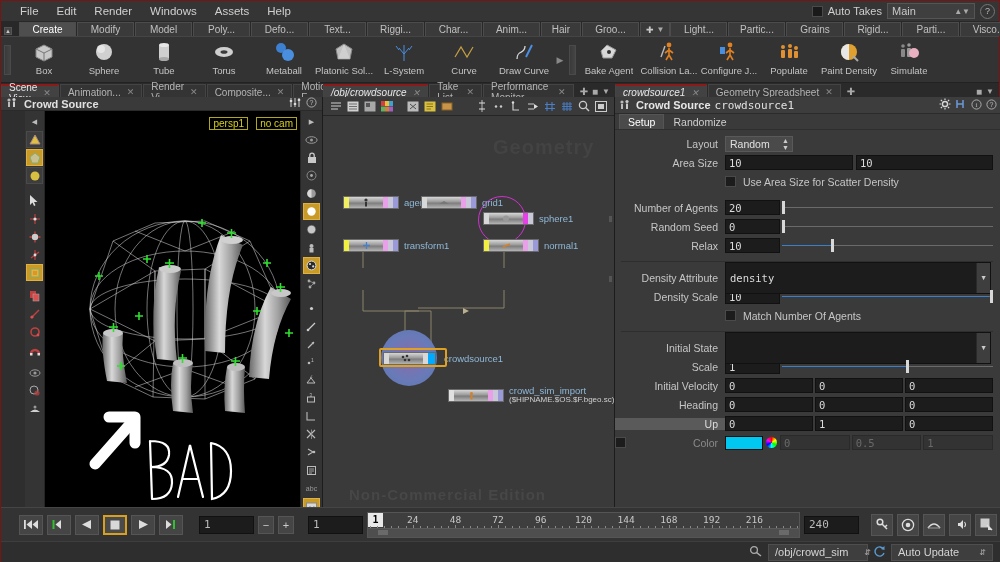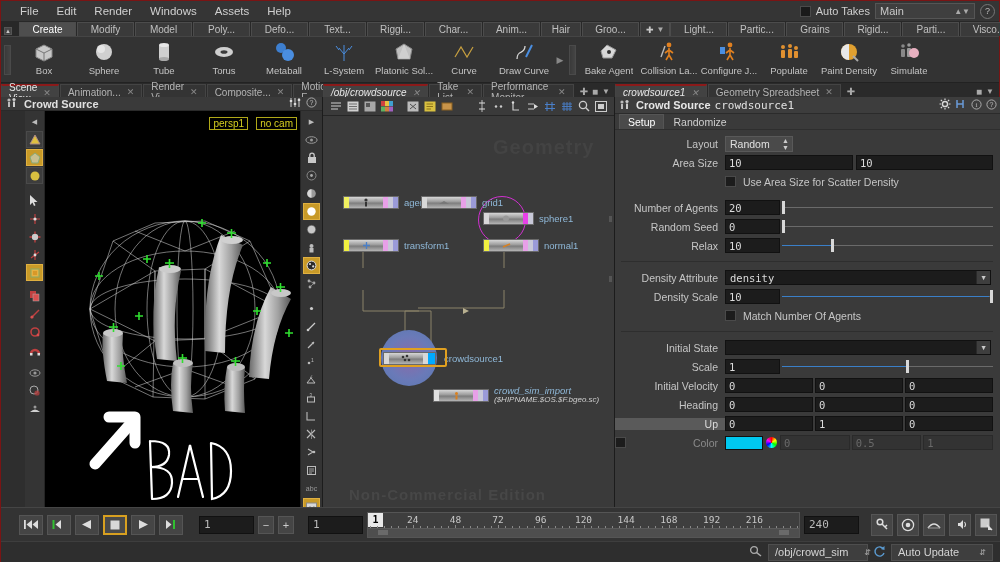--- a/index.html
+++ b/index.html
@@ -13,21 +13,21 @@
   #app { position:relative; width:1000px; height:562px; background:#2b2b2b;
          border:1px solid #7a1414; }
 
   
   .menubar { height:20px; background:#353535; display:flex; align-items:center;
              padding-left:10px; position:relative; }
   .menubar .mi { padding:0 9px; font-size:11.5px; color:#d0d0d0; line-height:20px; cursor:default; }
   .takes { position:absolute; right:4px; top:0; height:20px; display:flex; align-items:center; gap:5px; }
   .takes .chk { width:11px; height:11px; background:#1a1a1a; border:1px solid #4a4a4a; }
   .takes .lbl { font-size:11px; color:#cfcfcf; }
-  .takes .combo { width:100px; height:16px; background:#3f3f3f; border:1px solid #555;
+  .takes .combo { width:88px; height:16px; background:#3f3f3f; border:1px solid #555;
                   display:flex; align-items:center; padding:0 4px; font-size:11px; position:relative;}
   .takes .combo .ar { position:absolute; right:4px; font-size:8px; color:#aaa; }
   .takes .qb { width:15px; height:15px; border-radius:50%; border:1px solid #777;
                display:flex; align-items:center; justify-content:center; font-size:9px; color:#bbb;}
 
   
   .shelftabs { height:15px; background:#282828; display:flex; align-items:flex-end;
                padding-left:18px; position:relative; }
   .shelftabs .st { height:14px; min-width:57px; padding:0 7px; background:#3a3a3a;
       border:1px solid #4c4c4c; border-bottom:none; margin-right:1px; font-size:10px;
@@ -137,21 +137,21 @@
             white-space:nowrap; }
   .plabel.hl { background:#5a5a5a; color:#ddd; }
   .plabel.dim { color:#8a8a8a; }
   .pfield { height:15px; background:#1c1c1c; border:1px solid #111; color:#dcdcdc;
             font-size:10.5px; font-family:"DejaVu Sans Mono",monospace; padding:0 3px;
             display:flex; align-items:center; }
   .pfield.dim { color:#6a6a6a; background:#333; border-color:#2a2a2a;}
   .pcombo { height:16px; background:#4a4a4a; border:1px solid #595959; display:flex;
             align-items:center; padding:0 4px; font-size:10.5px; color:#e0e0e0; position:relative;}
   .pcombo .ar { position:absolute; right:3px; font-size:7px; color:#ccc;}
-  .pmenu { height:15px; background:#1c1c1c; border:1px solid #111; display:flex; align-items:center;
+  .pmenu { height:32px; background:#1c1c1c; border:1px solid #111; display:flex; align-items:center;
            padding:0 4px; font-size:10.5px; color:#dcdcdc; font-family:"DejaVu Sans Mono",monospace;
            position:relative;}
   .pmenu .ar { position:absolute; right:0; top:0; width:14px; height:100%; background:#3e3e3e;
                border-left:1px solid #2a2a2a; display:flex; align-items:center; justify-content:center;
                font-size:7px; color:#ccc;}
   .pcheck { width:11px; height:11px; background:#1c1c1c; border:1px solid #4a4a4a; }
   .pchecklbl { font-size:10.5px; color:#c6c6c6; margin-left:7px; }
   .slider { flex:1; height:15px; position:relative; display:flex; align-items:center; margin-left:2px;}
   .strack { position:absolute; left:0; right:0; height:1px; background:#6a6a6a; }
   .sfill { position:absolute; left:0; height:1px; background:#3a7fc8; }
@@ -290,34 +290,34 @@
         <div class="ic">
           <svg width="24" height="22" viewBox="0 0 24 22">
               <circle cx="9" cy="7" r="5" fill="#3d7fd0"></circle>
               <circle cx="16" cy="14" r="6" fill="#4a8ee0"></circle>
             </svg>
         </div>
         <div class="tl">Metaball</div>
       </div>
       <div class="tool">
         <div class="ic">
-          <svg width="24" height="22" viewBox="0 0 24 22" stroke="#4a8ee0" fill="none" stroke-width="1">
-              <path d="M12 20 L12 11 M12 13 L7 7 M12 13 L17 7 M7 9 L4 5 M17 9 L20 5 M12 11 L12 4"></path>
-            </svg>
-        </div>
-        <div class="tl">L-System</div>
-      </div>
-      <div class="tool">
-        <div class="ic">
           <svg width="24" height="22" viewBox="0 0 24 22">
               <polygon points="12,3 20,8 18,18 6,18 4,8" fill="#c0c0c0" stroke="#888"></polygon>
               <polygon points="12,3 18,18 6,18" fill="#d8d8d8" opacity="0.6"></polygon>
             </svg>
         </div>
         <div class="tl">Platonic Sol...</div>
+      </div>
+      <div class="tool">
+        <div class="ic">
+          <svg width="24" height="22" viewBox="0 0 24 22" stroke="#4a8ee0" fill="none" stroke-width="1">
+              <path d="M12 20 L12 11 M12 13 L7 7 M12 13 L17 7 M7 9 L4 5 M17 9 L20 5 M12 11 L12 4"></path>
+            </svg>
+        </div>
+        <div class="tl">L-System</div>
       </div>
       <div class="tool">
         <div class="ic">
           <svg width="24" height="22" viewBox="0 0 24 22" fill="none" stroke="#c8a040" stroke-width="1.2">
               <path d="M3 16 L9 6 L15 16 L21 6"></path>
             </svg>
         </div>
         <div class="tl">Curve</div>
       </div>
       <div class="tool">
@@ -1153,21 +1153,21 @@
                   <circle cx="5" cy="6" r="1.3" fill="#333"></circle>
                   <circle cx="9" cy="6" r="1.3" fill="#333"></circle>
                 </svg>
             </div>
             <div class="nflag" style="background:#d8d8d8;"></div>
             <div class="nflag" style="background:#00aaff; width:7px;"></div>
           </div>
           <div class="nlabel" style="margin-left:8px;">crowdsource1</div>
         </div>
 
-        <div class="node" style="left:110px; top:272px;font-style:italic;">
+        <div class="node" style="left:125px; top:272px;">
           <div class="nodebox">
             <div class="nflag" style="background:#e0e0e0;"></div>
             <div class="nbody">
               <svg width="11" height="9" viewBox="0 0 11 9">
                   <circle cx="5.5" cy="2.5" r="1.5" fill="#d88020"></circle>
                   <rect x="4.5" y="4.5" width="2" height="4" fill="#d88020"></rect>
                 </svg>
             </div>
             <div class="nflag" style="background:#e8a0e8;"></div>
             <div class="nflag" style="background:#c8c8d8;"></div>

